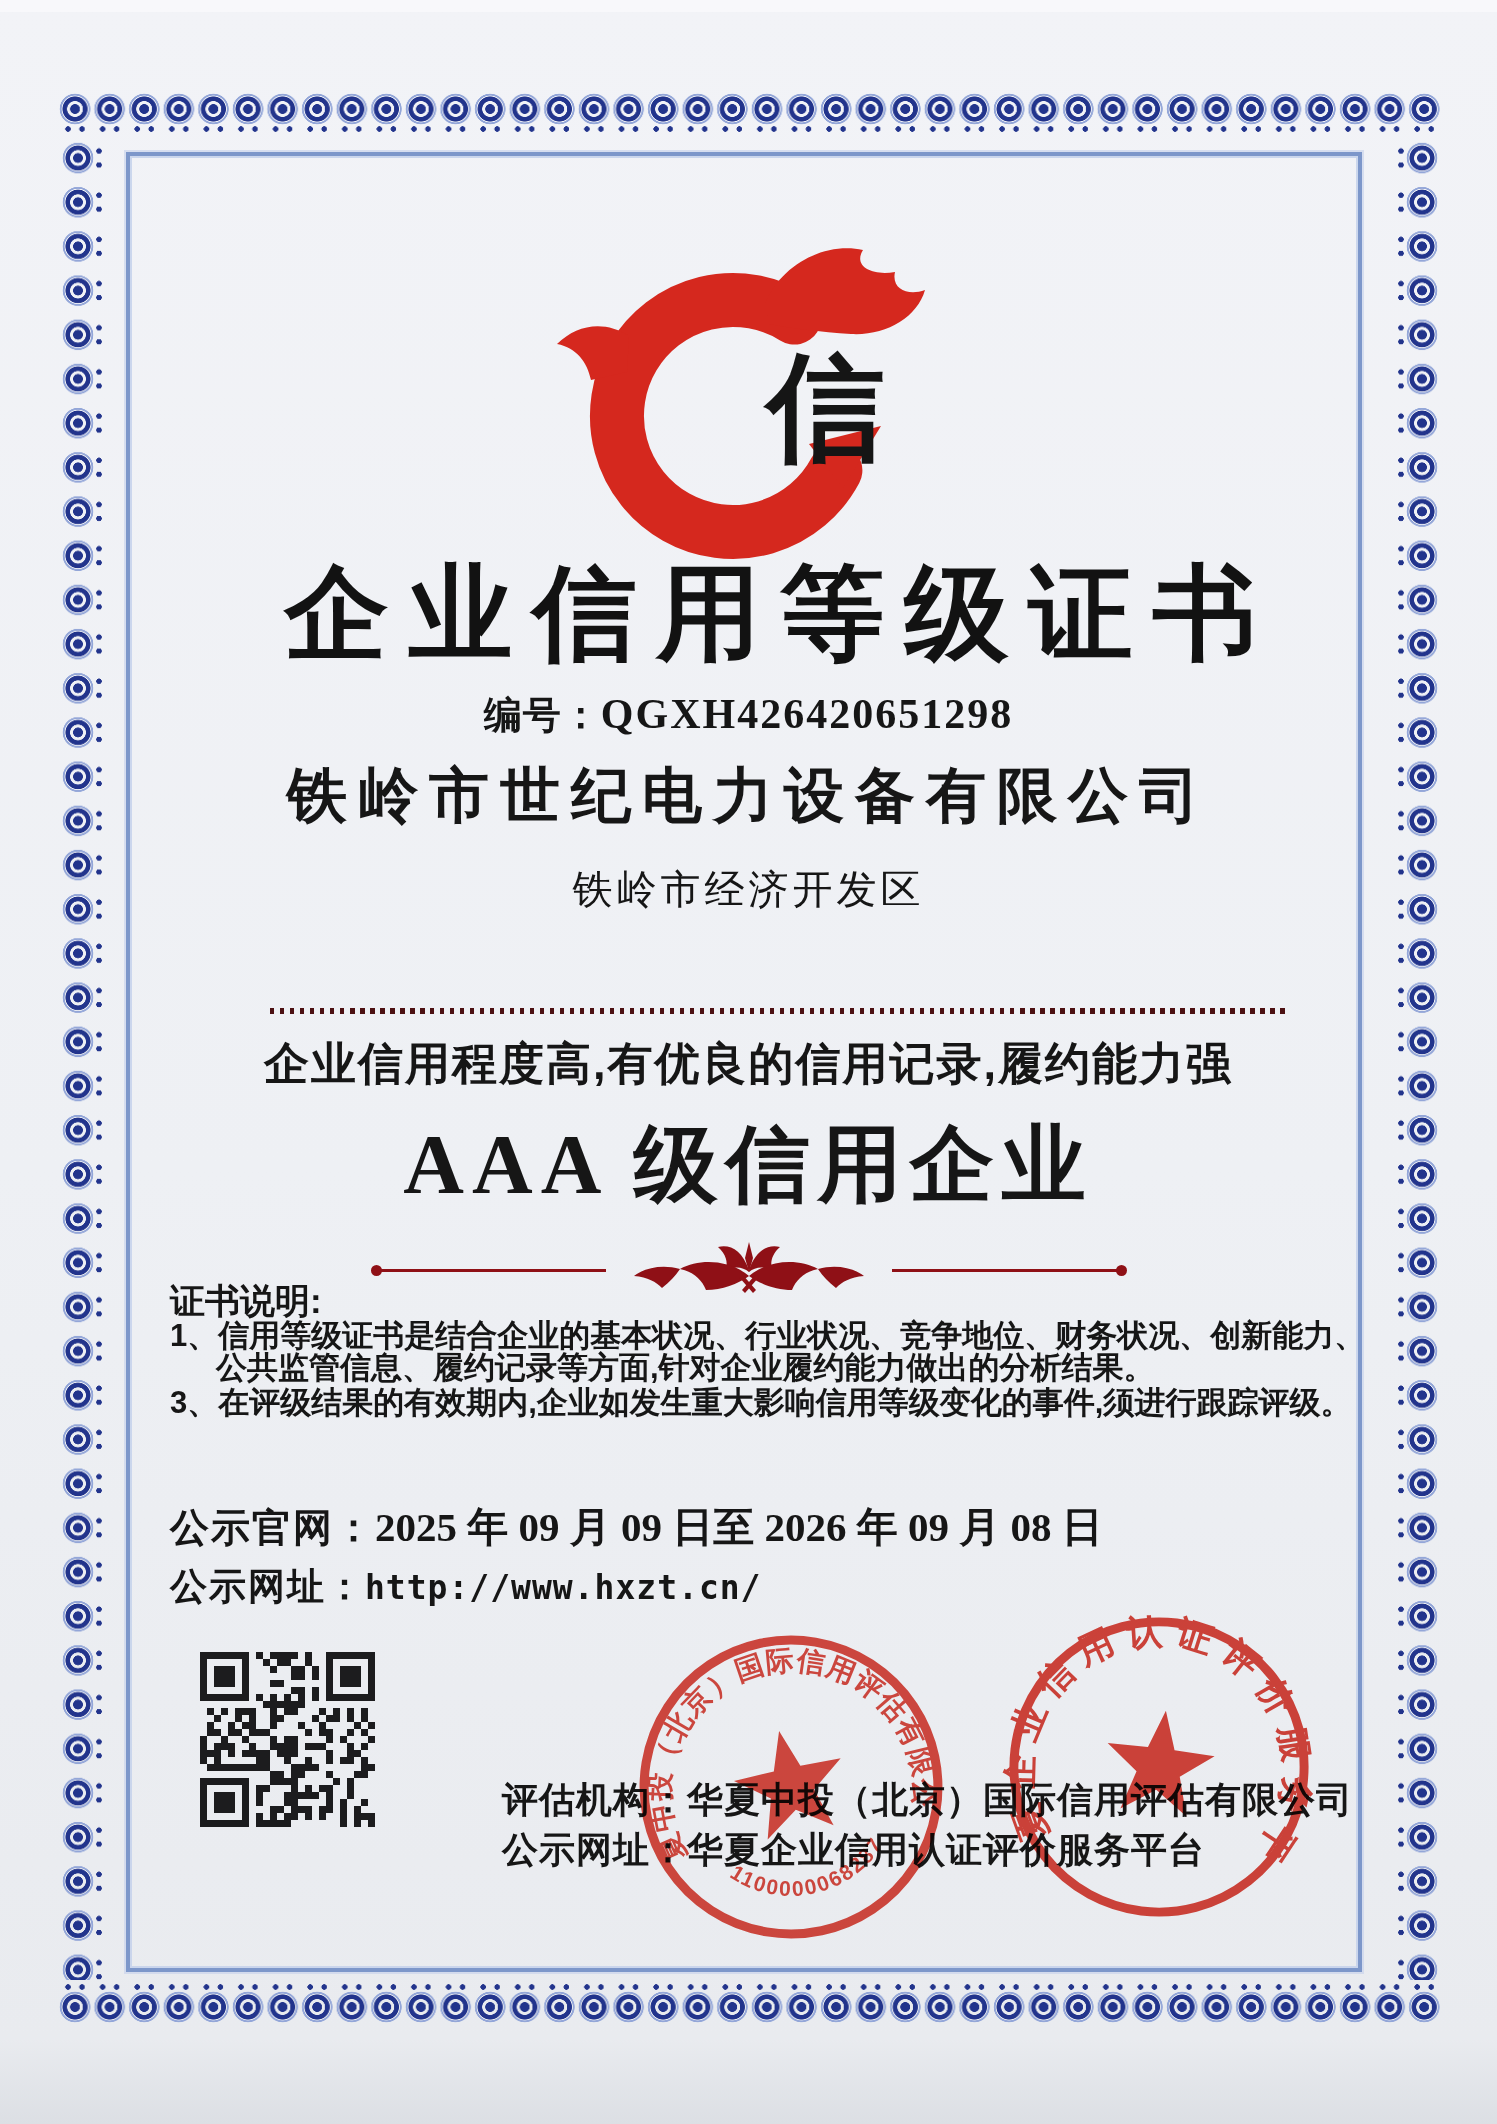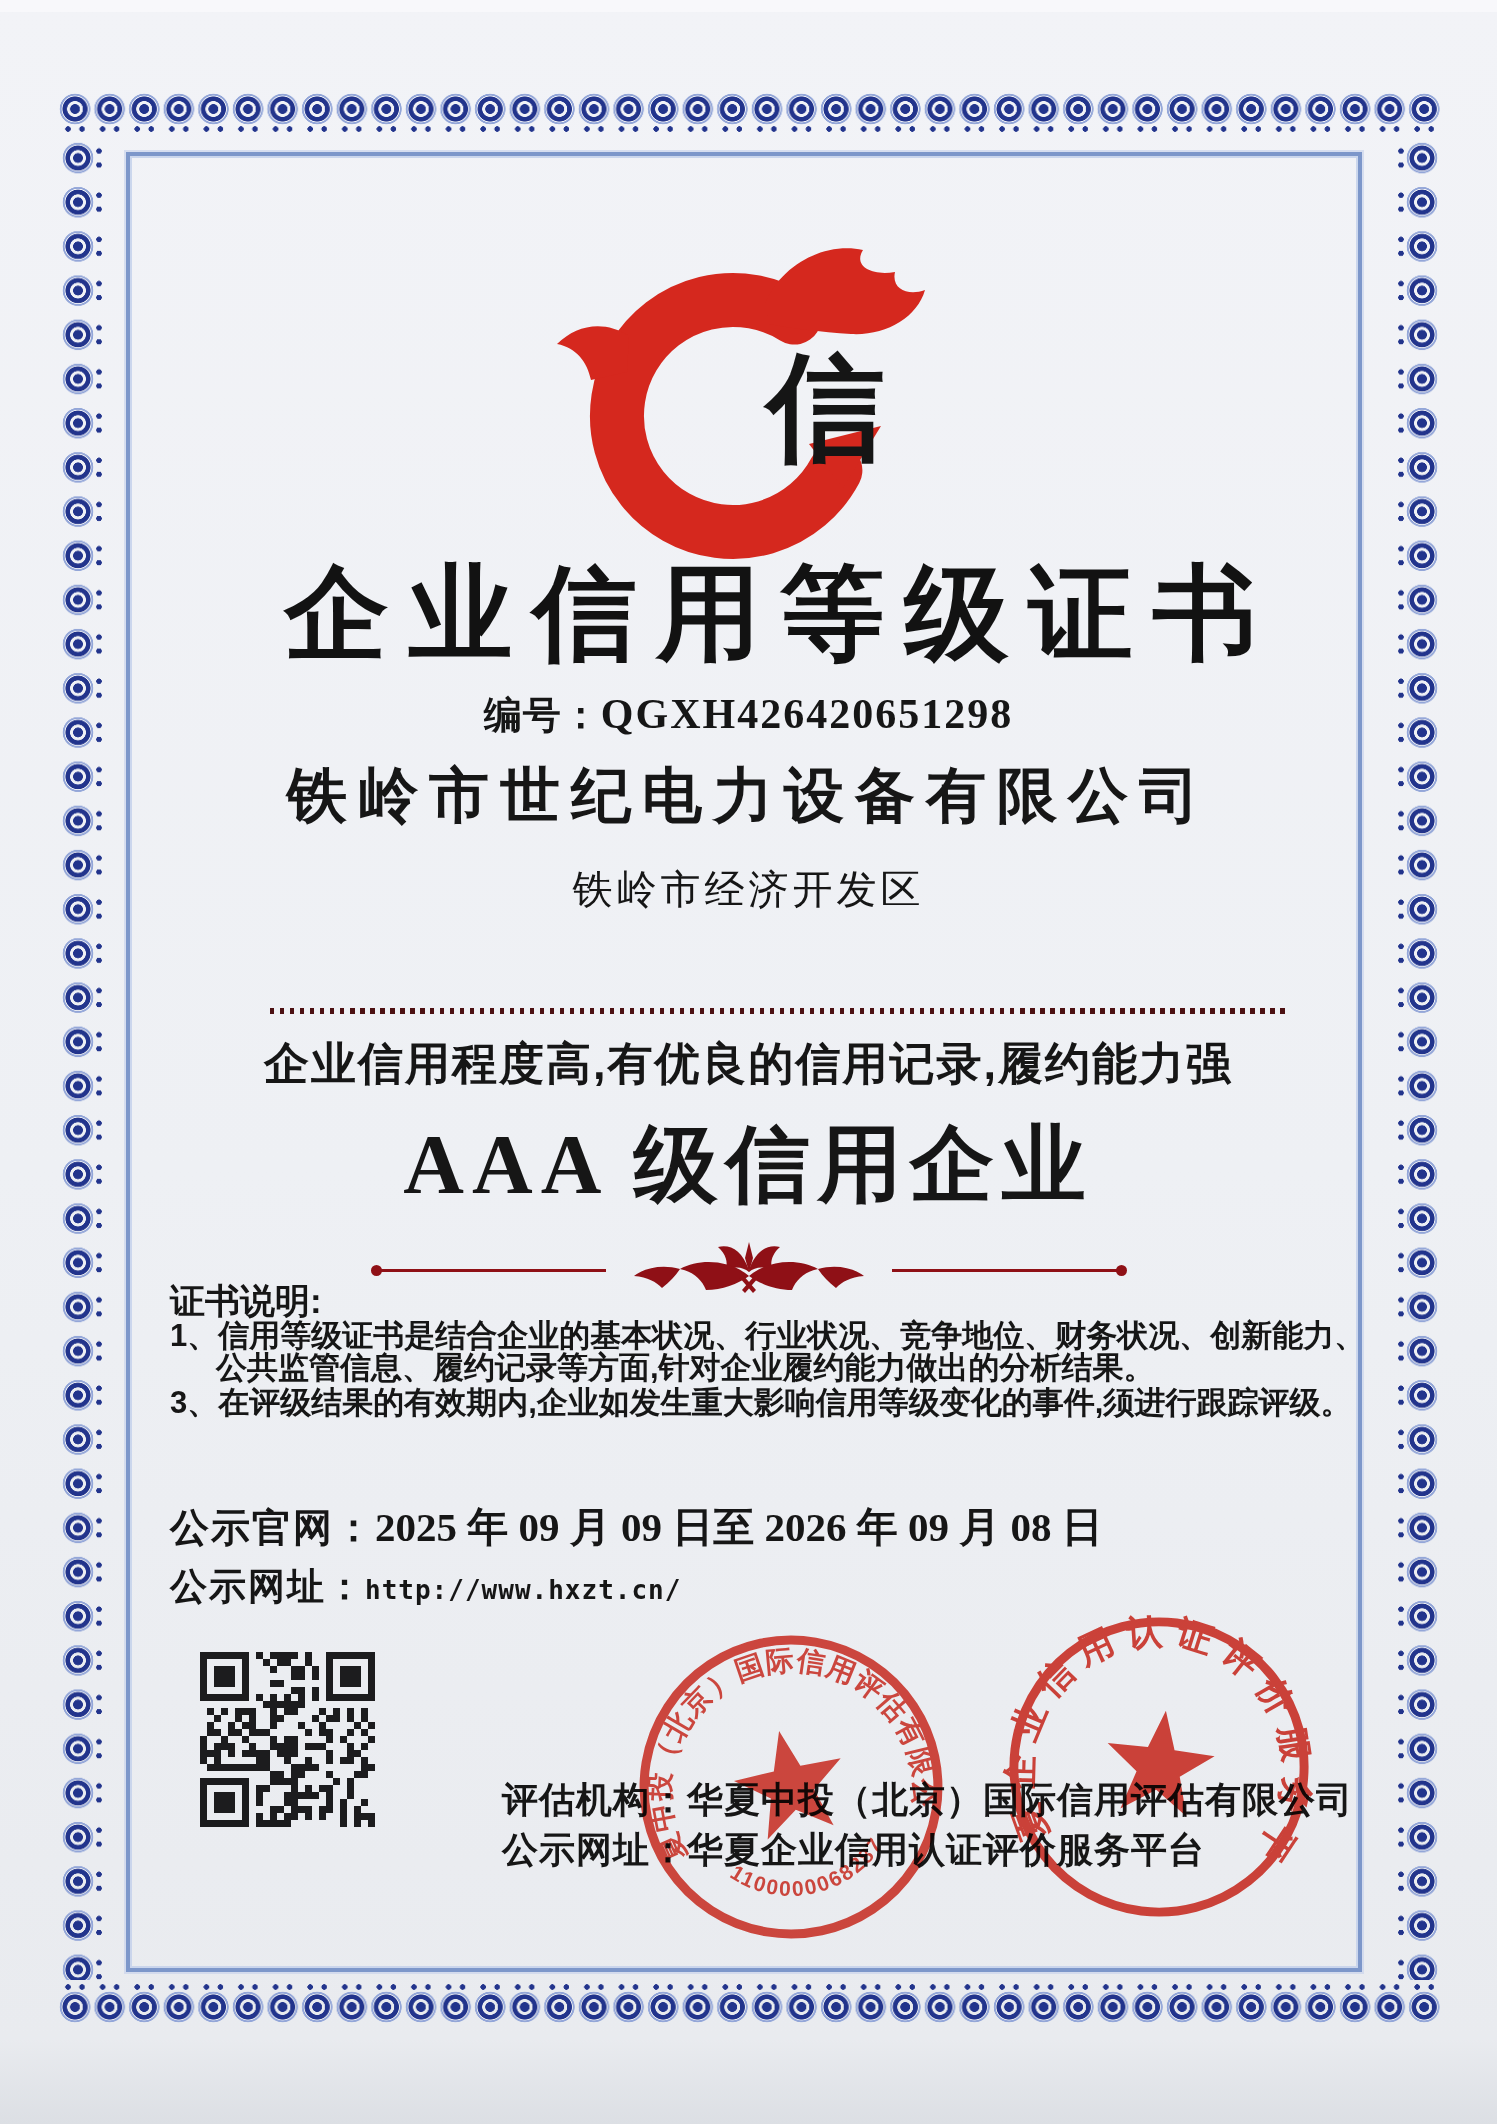--- a/index.html
+++ b/index.html
@@ -79,21 +79,21 @@
   .div-dot.l{left:2px;} .div-dot.r{right:2px;}
   .div-orn{position:absolute;left:50%;top:0;transform:translateX(-50%);}
   .notes-head{top:1278px;left:170px;font-size:35px;font-weight:800;}
   .notes{top:1320px;left:170px;width:1200px;font-size:31px;font-weight:600;line-height:32px;}
   .note-item{padding-left:46px;text-indent:-46px;margin-bottom:3px;}
   .validity{top:1500px;left:170px;font-size:39px;}
   .validity .lbl{font-weight:800;letter-spacing:2px;}
   .validity .val{font-family:"Liberation Serif",serif;font-weight:700;font-size:41px;}
   .pub-url{top:1562px;left:170px;font-size:37px;}
   .pub-url .lbl{font-weight:800;letter-spacing:2px;}
-  .pub-url .val{font-family:"DejaVu Sans Mono",monospace;font-weight:700;font-size:26px;letter-spacing:1px;}
+  .pub-url .val{font-family:"DejaVu Sans Mono",monospace;font-weight:700;font-size:33px;letter-spacing:1px;}
   .qr{left:200px;top:1652px;width:175px;height:175px;}
   .agency{left:502px;font-size:36px;font-weight:800;letter-spacing:1px;white-space:nowrap;z-index:2;}
   .agency.a1{top:1776px;}
   .agency.a2{top:1826px;}
   .stamp{position:absolute;mix-blend-mode:multiply;z-index:3;}
   .stamp.left{left:630px;top:1626px;width:322px;height:322px;opacity:.88;transform:rotate(-12deg);}
   .stamp.right{left:1000px;top:1608px;width:318px;height:318px;opacity:.9;transform:rotate(7deg);}
   .logo-glyph{
     position:absolute;left:218px;top:118px;font-size:118px;line-height:118px;
     font-weight:900;color:#151515;font-family:"Liberation Serif",serif;

